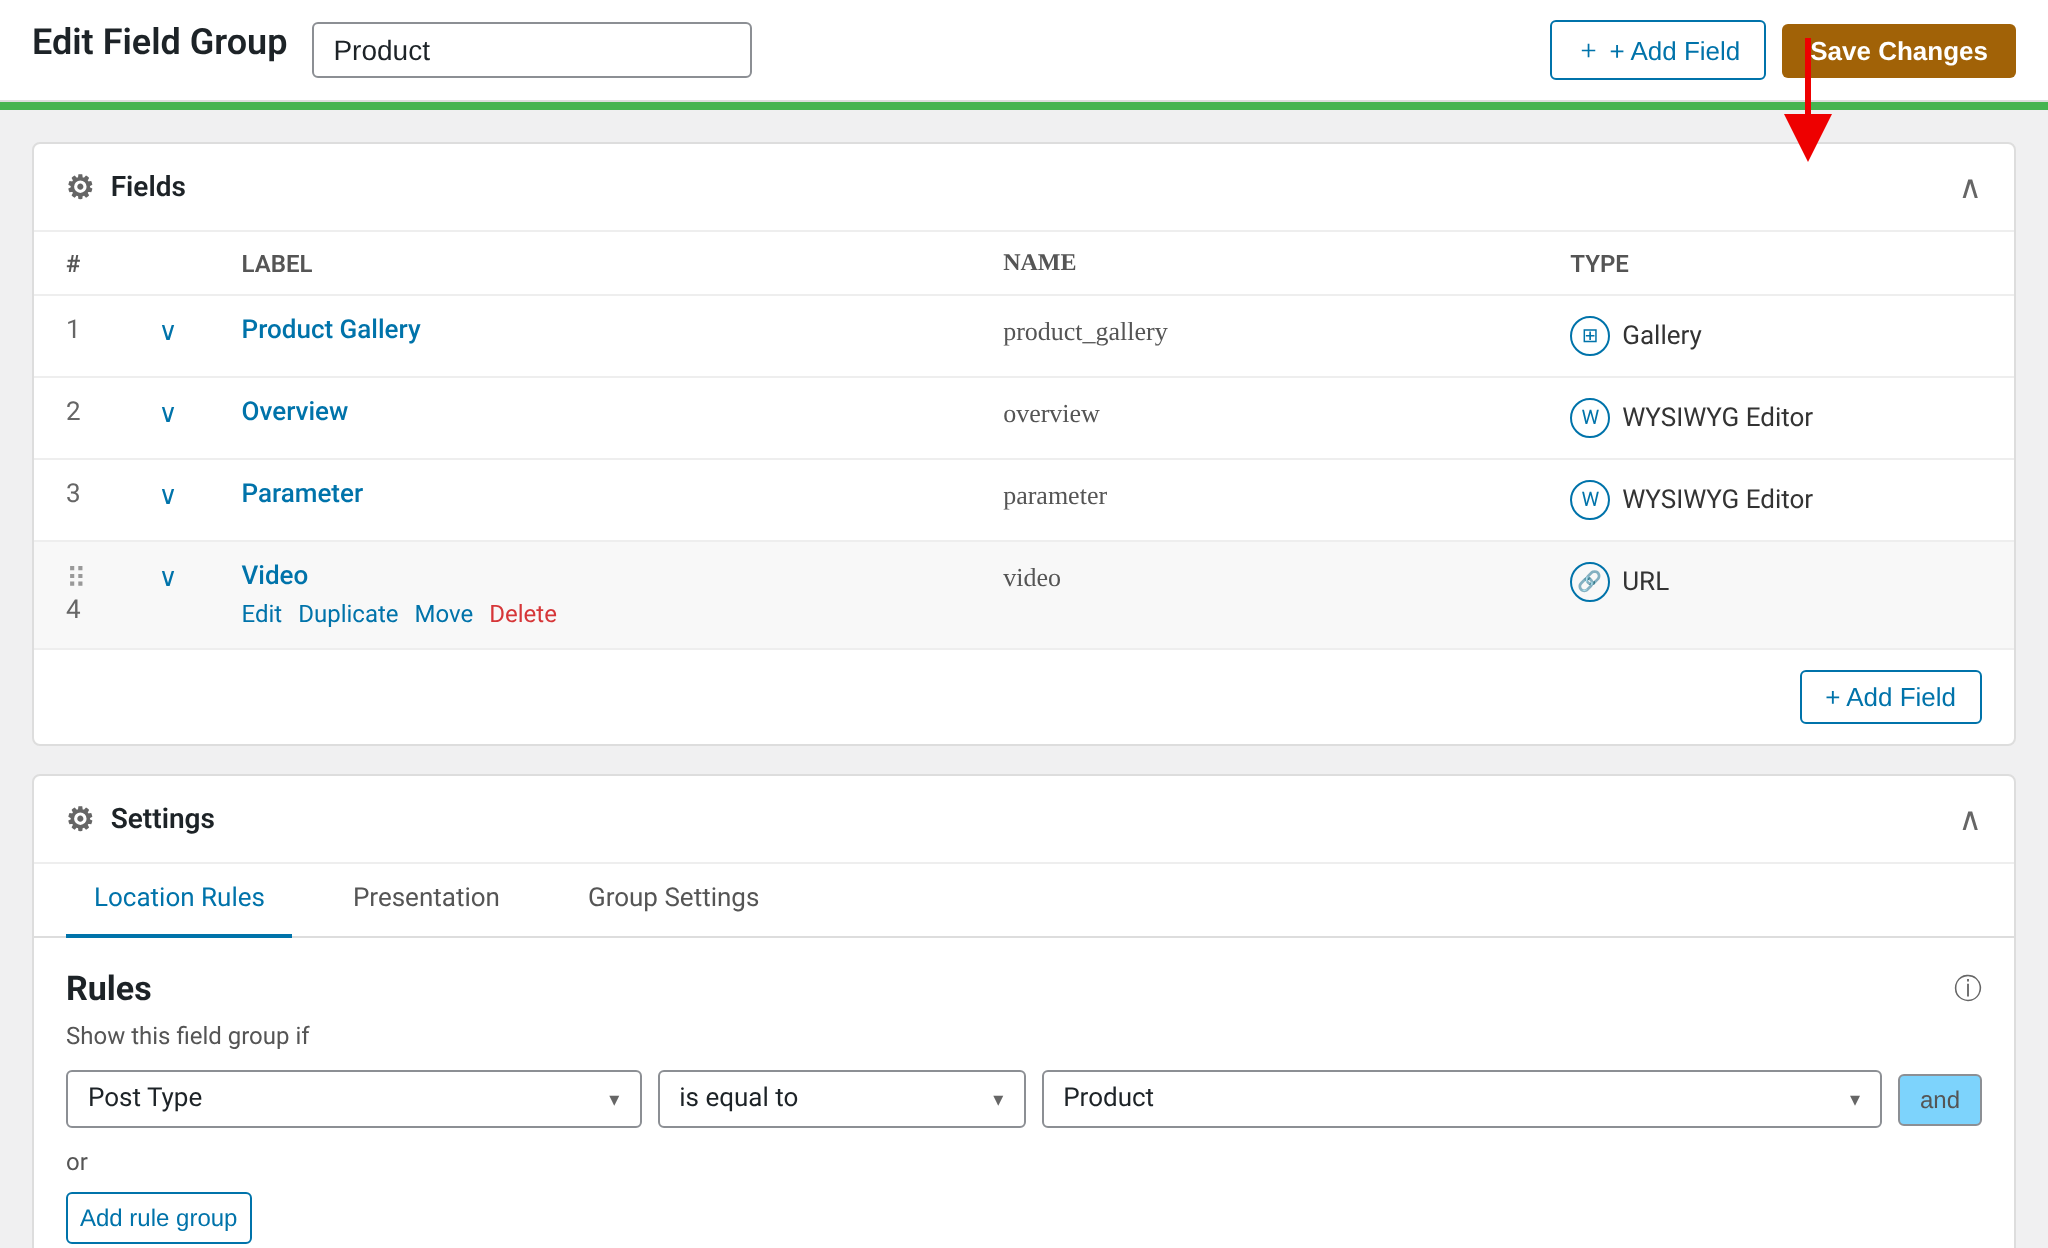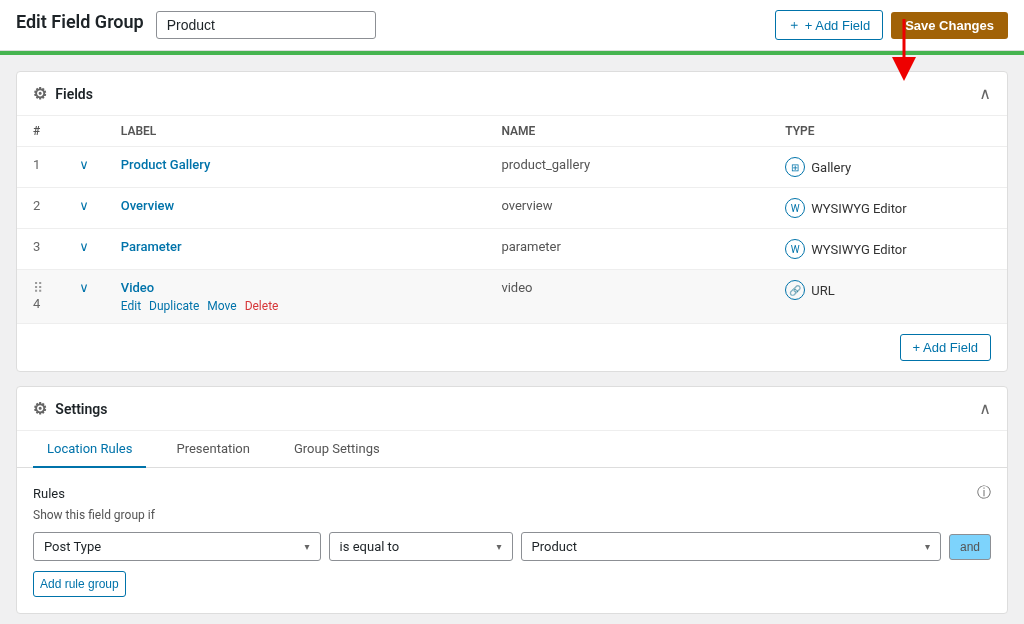--- a/index.html
+++ b/index.html
@@ -131,21 +131,21 @@
       vertical-align: top;
     }
     .fields-table tbody tr {
       border-bottom: 1px solid #eee;
     }
     .fields-table tbody tr:last-child {
       border-bottom: none;
     }
     .col-num { width: 30px; color: #666; }
     .col-label { width: 40%; }
-    .col-name { width: 30%; color: #555; }
+    .col-name { width: 30%; color: #555; font-family: Liberation Serif, serif; }
     .col-type { width: 25%; }
     .field-label-link {
       color: #0073aa;
       text-decoration: none;
       font-weight: 500;
     }
     .field-actions {
       margin-top: 4px;
       font-size: 12px;
       display: flex;
@@ -207,22 +207,22 @@
     .settings-body {
       padding: 16px;
     }
     .rules-header {
       display: flex;
       align-items: center;
       justify-content: space-between;
       margin-bottom: 6px;
     }
     .rules-label {
-      font-size: 13px;
-      font-weight: 400;
+      font-size: 17px;
+      font-weight: 700;
       color: #1d2327;
     }
     .show-if-text {
       font-size: 12px;
       color: #555;
       margin-bottom: 10px;
     }
     .rule-row {
       display: flex;
       align-items: center;
@@ -447,18 +447,19 @@
             <span class="chevron-down">▾</span>
           </div>
 
           <div class="rule-select rule-select-value">
             <span>Product</span>
             <span class="chevron-down">▾</span>
           </div>
           <button class="btn-and">and</button>
         </div>
 
+        <div class="or-text">or</div>
         <button class="btn-add-rule-group">Add rule group</button>
       </div>
     </div>
 
   </div>
 </div>
 
 </body></html>

